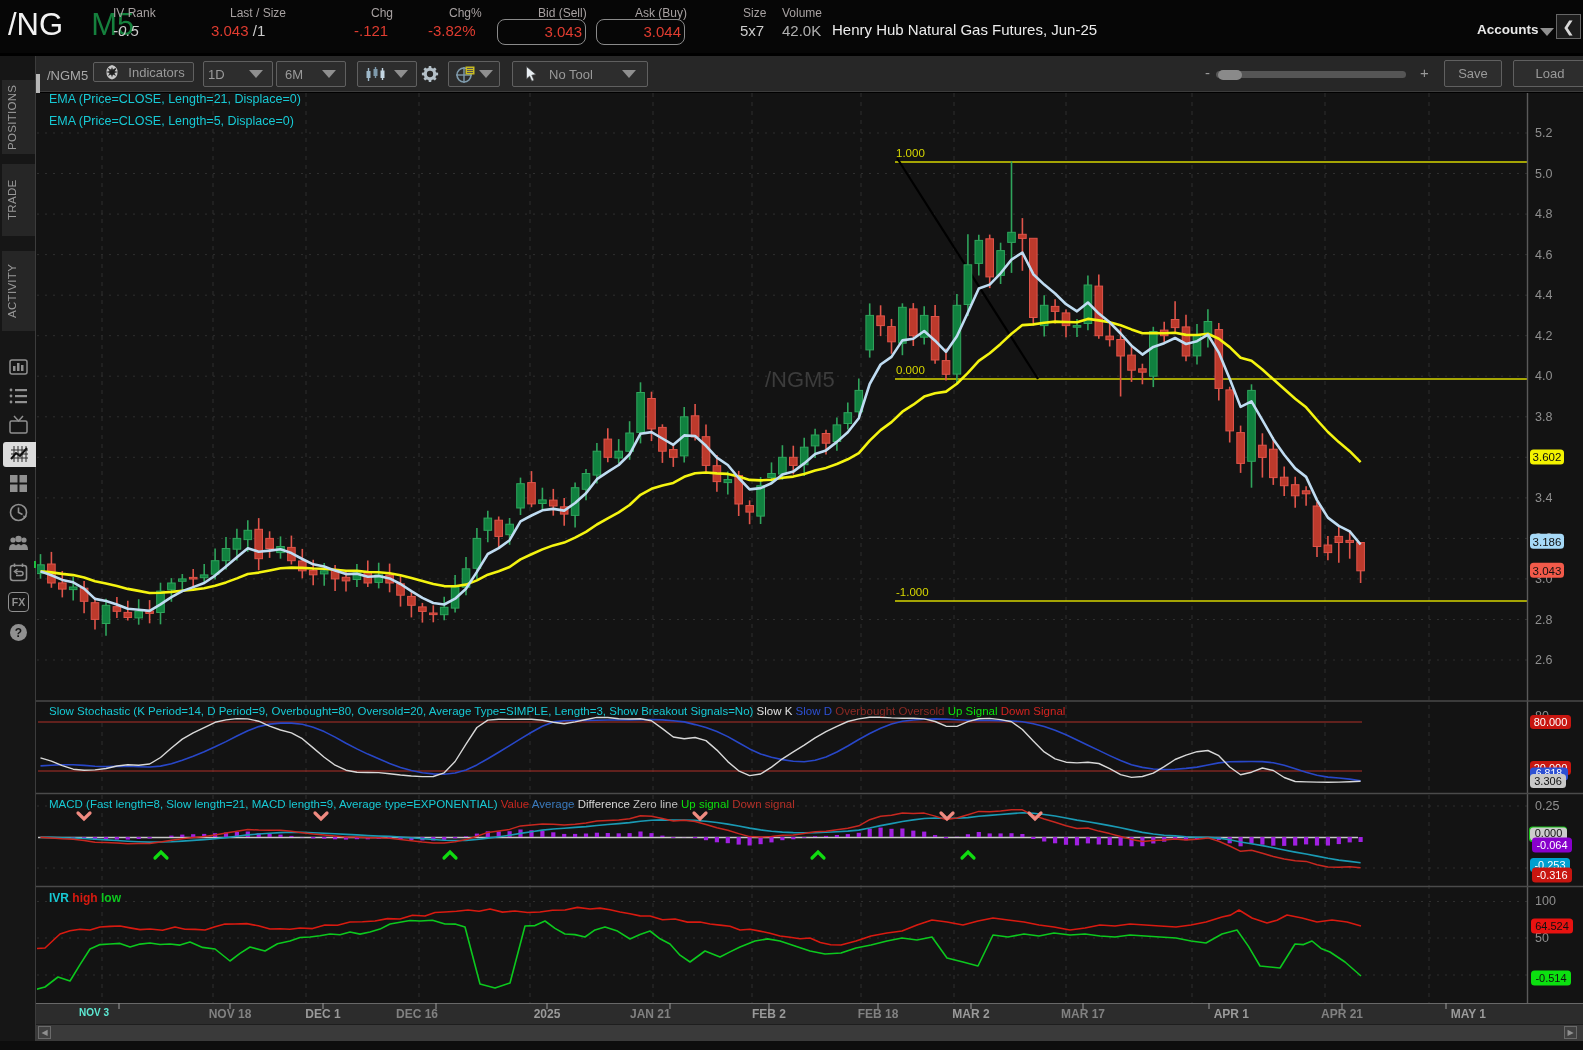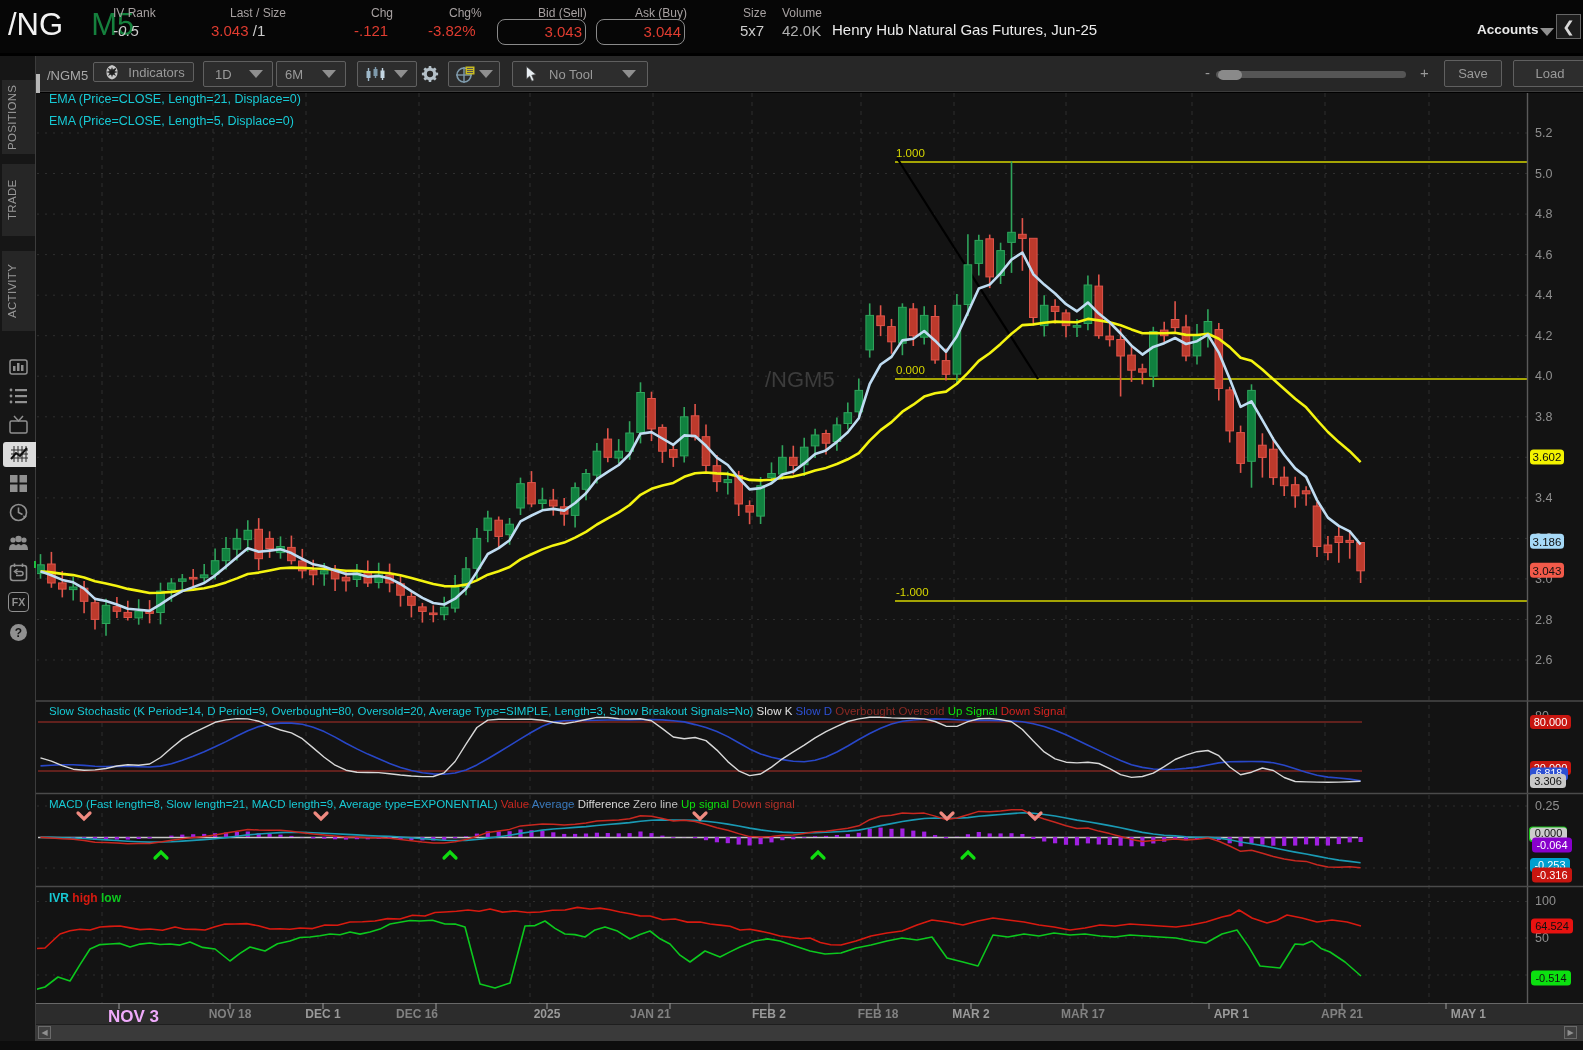--- a/index.html
+++ b/index.html
@@ -38,21 +38,21 @@
 
 <div class="abs" style="left:36px;top:56px;width:1547px;height:36px;background:#272727;border-bottom:1px solid #3c3c3c;">
   <span class="abs" style="left:11px;top:12px;font-size:13px;color:#a8a8a8;">/NGM5</span>
   <div class="btn" style="left:57px;top:6px;width:101px;height:20px;">
     <svg width="20" height="20" viewBox="0 0 20 20" style="margin-right:6px;">
         <path d="M10 3 A 7.5 7.5 0 0 0 10 17.5 A 7.5 7.5 0 0 0 10 3 Z M10 5 L11 7.5 L14.5 5.5 L12.5 9 L16 10 L12.5 11 L14 14 L11 12.5 L10 15.5 L9 12.5 L6 14 L7.5 11 L4 10 L7.5 9 L5.5 5.5 L9 7.5 Z" fill="#c8c8c8"></path>
         <circle cx="10" cy="10.5" r="2.2" fill="#1e1e1e"></circle>
         <path d="M10 10.5 L13.5 7" stroke="#1e1e1e" stroke-width="1.5"></path>
       </svg>
     Indicators</div>
-  <div class="btn" style="left:167px;top:5px;width:70px;height:26px;justify-content:flex-start;padding-left:11px;">1D<span class="chev" style="position:absolute;right:9px;"></span></div>
+  <div class="btn" style="left:167px;top:5px;width:70px;height:26px;justify-content:flex-start;padding-left:4px;">1D<span class="chev" style="position:absolute;right:9px;"></span></div>
   <div class="btn" style="left:240px;top:5px;width:70px;height:26px;justify-content:flex-start;padding-left:8px;">6M<span class="chev" style="position:absolute;right:9px;"></span></div>
   <div class="btn" style="left:321px;top:5px;width:60px;height:26px;justify-content:flex-start;padding-left:7px;">
     <svg width="22" height="18" viewBox="0 0 22 18">
         <rect x="1.5" y="6" width="4" height="7" fill="#9fb9ca"></rect>
         <line x1="3.5" y1="3" x2="3.5" y2="16" stroke="#9fb9ca" stroke-width="1.4"></line>
         <rect x="8.5" y="4" width="4" height="7" fill="#7e9aab"></rect>
         <line x1="10.5" y1="2" x2="10.5" y2="13" stroke="#7e9aab" stroke-width="1.4"></line>
         <rect x="15.5" y="5.5" width="4" height="7.5" fill="#c4d6e2"></rect>
         <line x1="17.5" y1="3" x2="17.5" y2="15" stroke="#c4d6e2" stroke-width="1.4"></line>
       </svg>
@@ -155,21 +155,21 @@
       <text x="10.5" y="15" font-size="12" font-weight="bold" fill="#161616" text-anchor="middle" font-family="Liberation Sans,sans-serif">?</text>
     </svg>
     <div class="abs" style="left:34px;top:505px;width:3px;height:7px;background:#20c040;"></div>
 </div>
 
 <div class="abs" style="left:36px;top:74px;width:4px;height:26px;background:#b8b8b8;"></div>
 
 <div class="abs" style="left:36px;top:93px;width:1547px;height:910px;background:#131313;"></div>
 
 <div class="abs" style="left:36px;top:1003px;width:1547px;height:21px;background:#2c2c2c;border-top:1px solid #686868;">
-    <div style="position:absolute;left:43px;top:3px;width:80px;text-align:right;color:#f0abfc;font-weight:bold;font-size:17px;">NOV 3</div>
+    <div style="position:absolute;left:43px;top:3px;width:80px;text-align:left;color:#5eead4;font-weight:bold;font-size:10px;">NOV 3</div>
     <div style="position:absolute;left:154px;top:3px;width:80px;text-align:center;color:#818181;font-weight:bold;font-size:12px;">NOV 18</div>
     <div style="position:absolute;left:247px;top:3px;width:80px;text-align:center;color:#9a9a9a;font-weight:bold;font-size:12px;">DEC 1</div>
     <div style="position:absolute;left:360px;top:3px;width:80px;color:#818181;font-weight:bold;font-size:12px;">DEC 16</div>
     <div style="position:absolute;left:471px;top:3px;width:80px;text-align:center;color:#9a9a9a;font-weight:bold;font-size:12px;">2025</div>
     <div style="position:absolute;left:594px;top:3px;width:80px;text-align:left;color:#818181;font-weight:bold;font-size:12px;">JAN 21</div>
     <div style="position:absolute;left:693px;top:3px;width:80px;text-align:center;color:#9a9a9a;font-weight:bold;font-size:12px;">FEB 2</div>
     <div style="position:absolute;left:802px;top:3px;width:80px;text-align:center;color:#818181;font-weight:bold;font-size:12px;">FEB 18</div>
     <div style="position:absolute;left:895px;top:3px;width:80px;text-align:center;color:#9a9a9a;font-weight:bold;font-size:12px;">MAR 2</div>
     <div style="position:absolute;left:1007px;top:3px;width:80px;text-align:center;color:#818181;font-weight:bold;font-size:12px;">MAR 17</div>
     <div style="position:absolute;left:1133px;top:3px;width:80px;text-align:right;color:#9a9a9a;font-weight:bold;font-size:12px;">APR 1</div>

